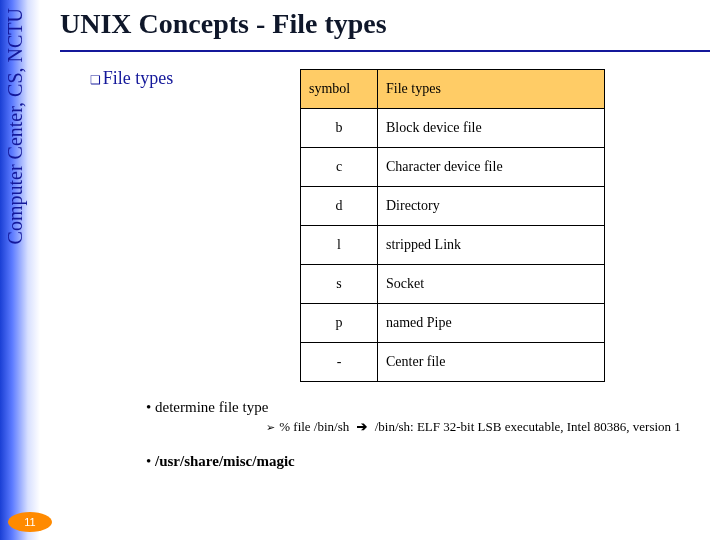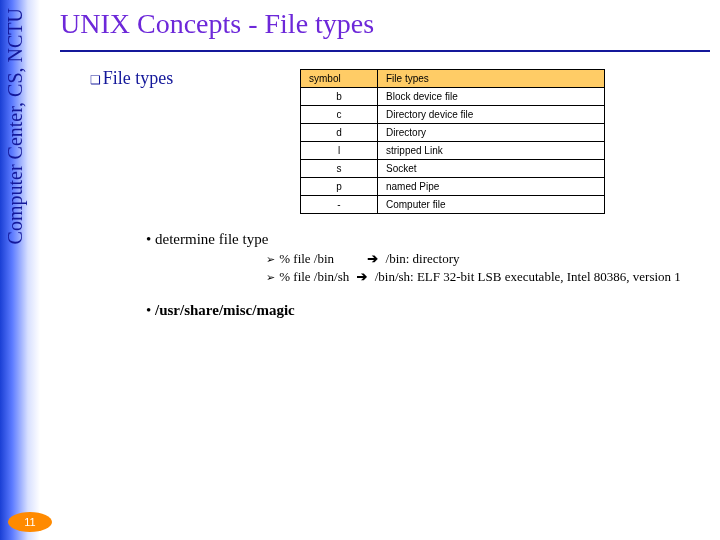--- a/index.html
+++ b/index.html
@@ -1,26 +1,26 @@
 <!DOCTYPE html>
 <html><head>
 <meta charset="utf-8">
 <style>
 html,body{margin:0;padding:0}
 body{width:720px;height:540px;background:#fff;font-family:"Times New Roman",Times,serif;color:#000;position:relative;overflow:hidden}
 .sidestrip{position:absolute;left:0;top:0;width:40px;height:540px;background:linear-gradient(to right,#1a3fd4 0%,#5b7aff 30%,#d8e0ff 70%,#fff 100%)}
 .sidelabel{position:absolute;left:4px;top:8px;writing-mode:vertical-rl;text-orientation:sideways;transform:rotate(180deg);font-size:20px;font-weight:400;color:#14189a}
 .pagenum{position:absolute;left:8px;bottom:8px;width:44px;height:20px;border-radius:50%;background:#ff8a00;color:#fff;font-size:11px;display:flex;align-items:center;justify-content:center;font-family:Arial,sans-serif}
 .content{position:absolute;left:60px;top:8px;right:10px}
-.title{font-size:28px;color:#6d28d9;margin:0 0 10px 0;font-weight:400}
+.title{font-size:28px;color:#0f172a;margin:0 0 10px 0;font-weight:700}
 .rule{border:none;border-top:2px solid #14189a;margin:0 0 16px 0}
 .subhead{color:#14189a;font-size:18px;margin:0 0 4px 30px;font-weight:400}
 .subhead .sq{font-family:Arial,sans-serif;font-size:12px;margin-right:2px}
 .tbl{border-collapse:collapse;margin-left:240px;margin-top:-24px;margin-bottom:6px}
-.tbl th,.tbl td{border:1px solid #000;font-size:10px;padding:3px 8px;text-align:left;font-weight:400;font-family:Liberation Sans, sans-serif}
+.tbl th,.tbl td{border:1px solid #000;font-size:14px;padding:11px 8px;text-align:left;font-weight:400;font-family:Liberation Serif, serif}
 .tbl th{background:#ffcc66}
 .tbl td.c0{text-align:center;width:60px}
 .tbl td.c1{width:210px}
 .bullets1{margin:4px 0 0 86px;padding:0;list-style:none}
 .bullets1>li{font-size:15px;margin:17px 0}
 .bullets1>li::before{content:"• ";}
 .bullets2{margin:2px 0 6px 120px;padding:0;list-style:none}
 .bullets2>li{font-size:13px;line-height:1.35}
 .bullets2>li .arr{font-family:Arial,sans-serif;font-size:11px;margin-right:4px}
 .bullets2 .out{display:inline-block}
@@ -47,54 +47,49 @@
         <tr>
       <th>symbol</th>
       <th>File types</th>
     </tr>
     <tr>
           <td class="c0">b</td>
           <td class="c1">Block device file</td>
         </tr>
     <tr>
           <td class="c0">c</td>
-          <td class="c1">Directory device file</td>
+          <td class="c1">Character device file</td>
         </tr>
     <tr>
           <td class="c0">d</td>
           <td class="c1">Directory</td>
         </tr>
     <tr>
           <td class="c0">l</td>
           <td class="c1">stripped Link</td>
         </tr>
     <tr>
           <td class="c0">s</td>
           <td class="c1">Socket</td>
         </tr>
     <tr>
           <td class="c0">p</td>
           <td class="c1">named Pipe</td>
         </tr>
     <tr>
           <td class="c0">-</td>
-          <td class="c1">Computer file</td>
+          <td class="c1">Center file</td>
         </tr>
   </tbody>
     </table>
 
 
   <ul class="bullets1">
     <li><span>determine file type</span>
       <ul class="bullets2">
-        <li>
-          <span class="arr">➢</span><span>% file /bin</span>
-          <span class="bigarr" style="margin-left:30px">➔</span>
-          <span class="out">/bin: directory</span>
-        </li>
         <li>
           <span class="arr">➢</span><span>% file /bin/sh</span>
           <span class="bigarr">➔</span>
           <span class="out">/bin/sh: ELF 32-bit LSB executable, Intel 80386, version 1</span>
         </li>
       </ul>
     </li>
     <li><b>/usr/share/misc/magic</b></li>
   </ul>
 </div>

